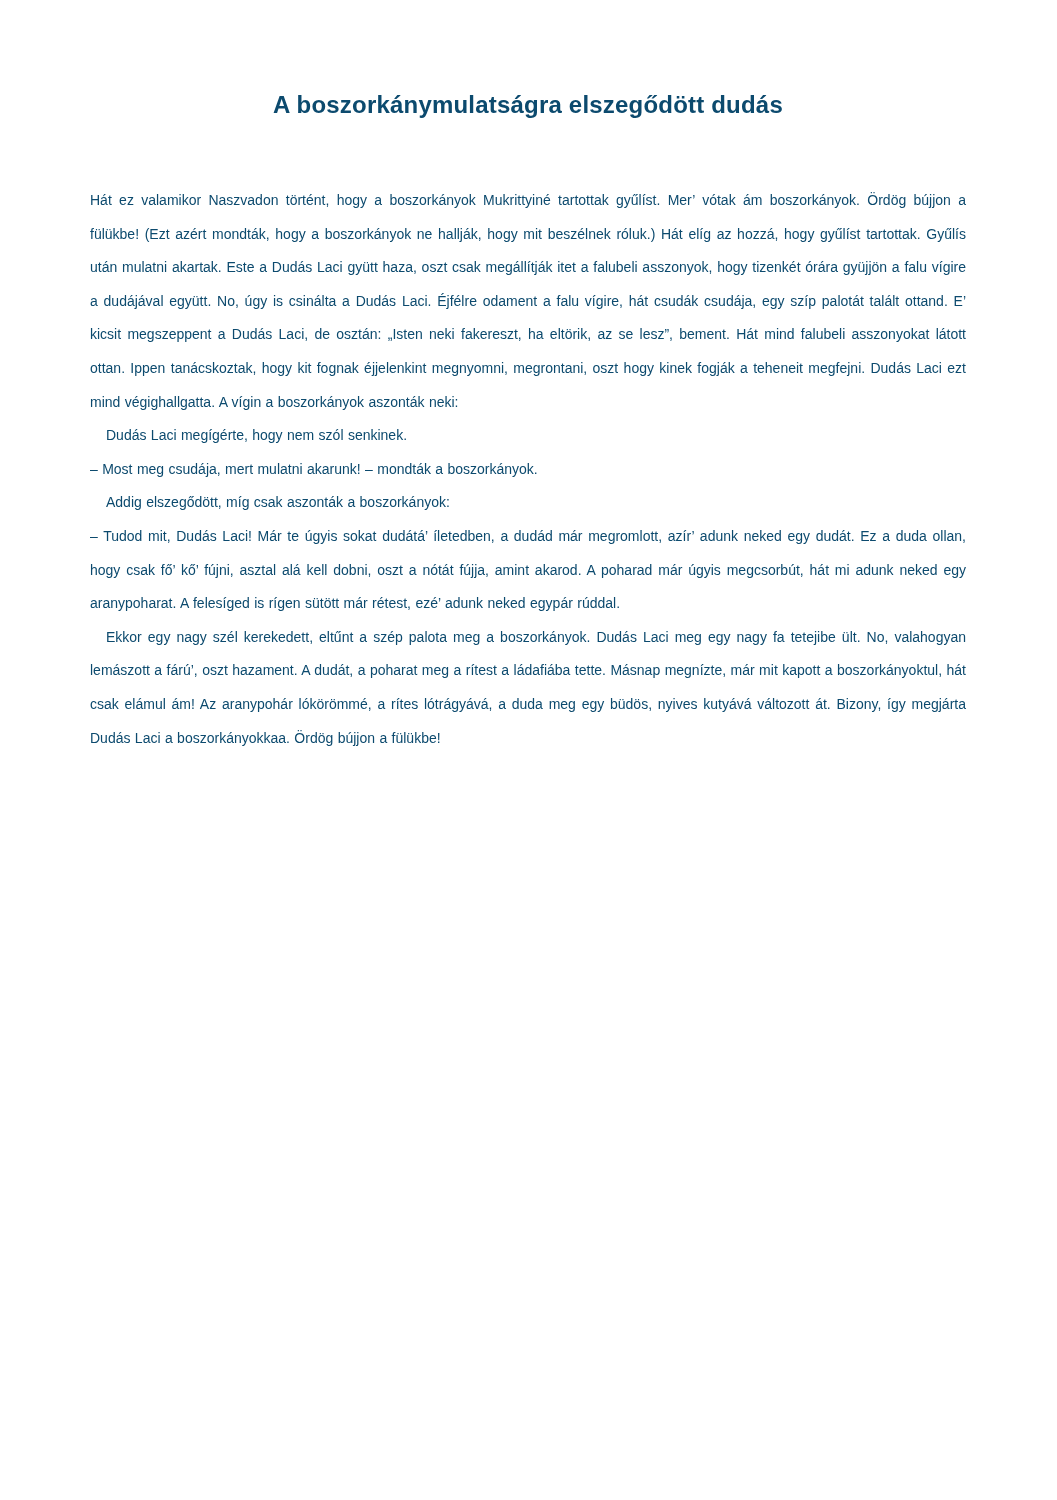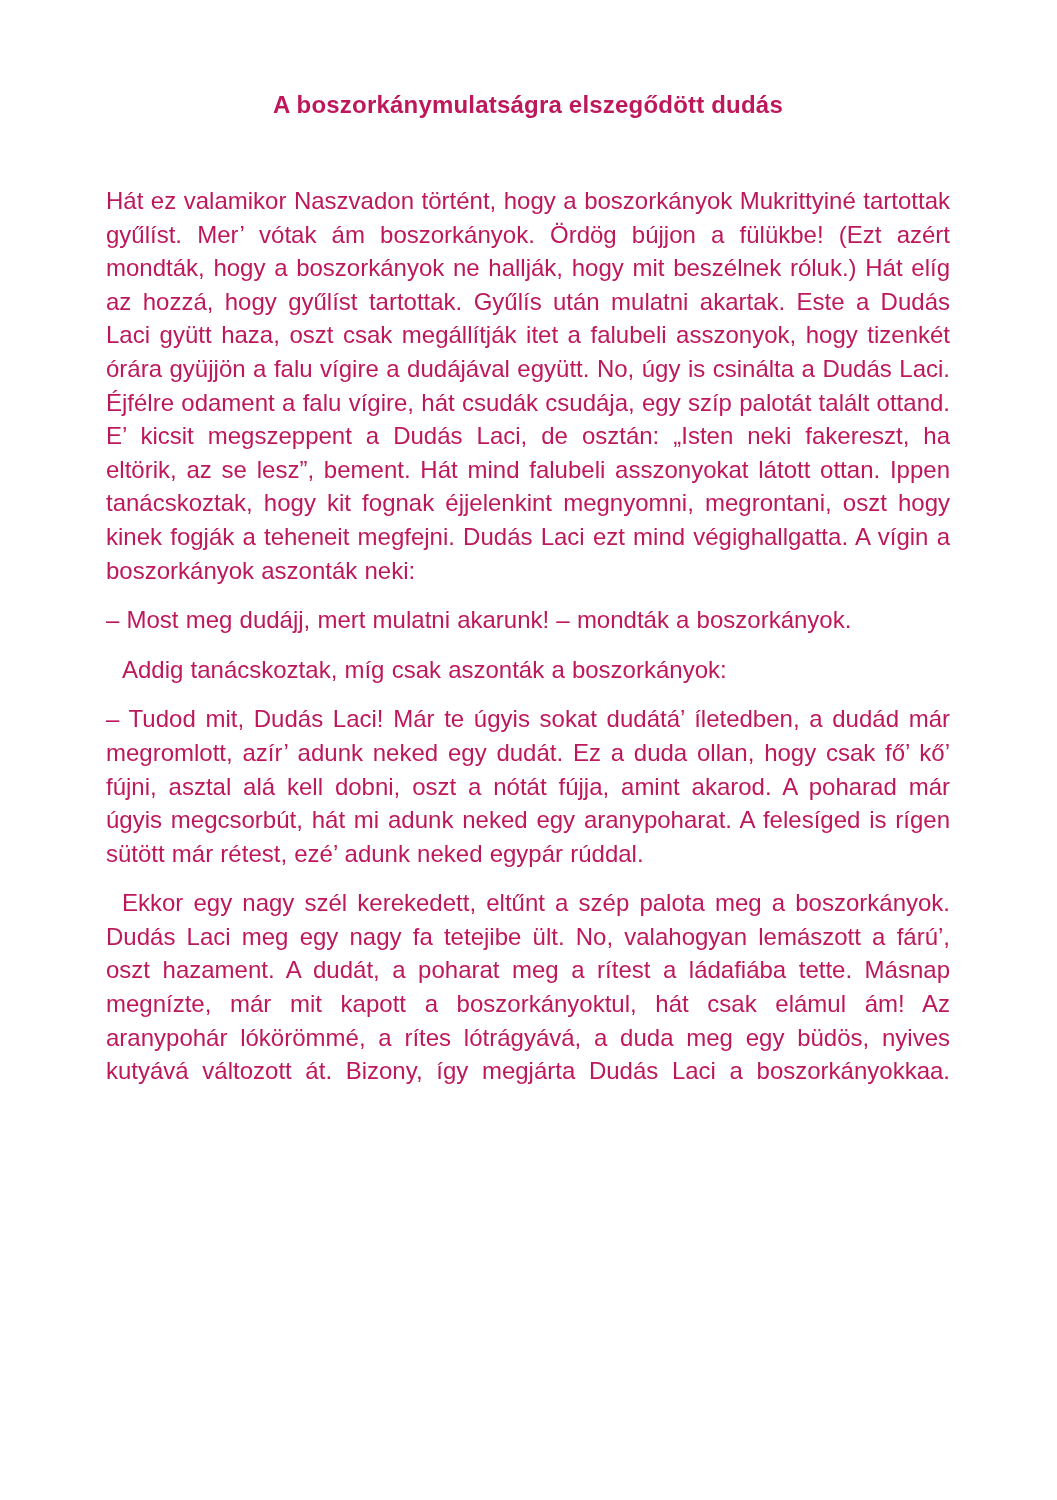--- a/index.html
+++ b/index.html
@@ -9,55 +9,56 @@
   }
   .page {
     position: relative;
     width: 1057px;
     height: 1088px;
     margin: 0 auto;
     background: #ffffff;
     box-sizing: border-box;
     padding: 88px 91px 40px 90px;
     font-family: "Liberation Sans", "DejaVu Sans", sans-serif;
-    color: #be185d;
+    color: #0c4a6e;
     overflow: hidden;
   }
   .doc-title {
     margin: 0;
     text-align: center;
     font-size: 24px;
     line-height: 33px;
     font-weight: 700;
     letter-spacing: 0.2px;
   }
   .doc-body {
     margin-top: 63px;
   }
   .doc-body p {
-    margin: 16px;
-    font-size: 24px;
+    margin: 0;
+    font-size: 14px;
     line-height: 33.6px;
     text-align: justify;
     font-weight: 400;
     word-spacing: 0.5px;
   }
   .doc-body p.indent {
     text-indent: 16px;
   }
   .doc-body p.dialog,
   .doc-body p.plain {
     text-indent: 0;
   }
 </style>
 </head>
 <body>
 
 <div class="page">
   <h1 class="doc-title">A boszorkánymulatságra elszegődött dudás</h1>
   <div class="doc-body">
       <p class="plain">Hát ez valamikor Naszvadon történt, hogy a boszorkányok Mukrittyiné tartottak gyűlíst. Mer’ vótak ám boszorkányok. Ördög bújjon a fülükbe! (Ezt azért mondták, hogy a boszorkányok ne hallják, hogy mit beszélnek róluk.) Hát elíg az hozzá, hogy gyűlíst tartottak. Gyűlís után mulatni akartak. Este a Dudás Laci gyütt haza, oszt csak megállítják itet a falubeli asszonyok, hogy tizenkét órára gyüjjön a falu vígire a dudájával együtt. No, úgy is csinálta a Dudás Laci. Éjfélre odament a falu vígire, hát csudák csudája, egy szíp palotát talált ottand. E’ kicsit megszeppent a Dudás Laci, de osztán: „Isten neki fakereszt, ha eltörik, az se lesz”, bement. Hát mind falubeli asszonyokat látott ottan. Ippen tanácskoztak, hogy kit fognak éjjelenkint megnyomni, megrontani, oszt hogy kinek fogják a teheneit megfejni. Dudás Laci ezt mind végighallgatta. A vígin a boszorkányok aszonták neki:</p>
-      <p class="dialog">– Most meg dudájj, mert mulatni akarunk! – mondták a boszorkányok.</p>
-      <p class="indent">Addig tanácskoztak, míg csak aszonták a boszorkányok:</p>
+      <p class="indent">Dudás Laci megígérte, hogy nem szól senkinek.</p>
+      <p class="dialog">– Most meg csudája, mert mulatni akarunk! – mondták a boszorkányok.</p>
+      <p class="indent">Addig elszegődött, míg csak aszonták a boszorkányok:</p>
       <p class="dialog">– Tudod mit, Dudás Laci! Már te úgyis sokat dudátá’ íletedben, a dudád már megromlott, azír’ adunk neked egy dudát. Ez a duda ollan, hogy csak fő’ kő’ fújni, asztal alá kell dobni, oszt a nótát fújja, amint akarod. A poharad már úgyis megcsorbút, hát mi adunk neked egy aranypoharat. A felesíged is rígen sütött már rétest, ezé’ adunk neked egypár rúddal.</p>
       <p class="indent">Ekkor egy nagy szél kerekedett, eltűnt a szép palota meg a boszorkányok. Dudás Laci meg egy nagy fa tetejibe ült. No, valahogyan lemászott a fárú’, oszt hazament. A dudát, a poharat meg a rítest a ládafiába tette. Másnap megnízte, már mit kapott a boszorkányoktul, hát csak elámul ám! Az aranypohár lókörömmé, a rítes lótrágyává, a duda meg egy büdös, nyives kutyává változott át. Bizony, így megjárta Dudás Laci a boszorkányokkaa. Ördög bújjon a fülükbe!</p>
     </div>
 </div>
 
 </body></html>

